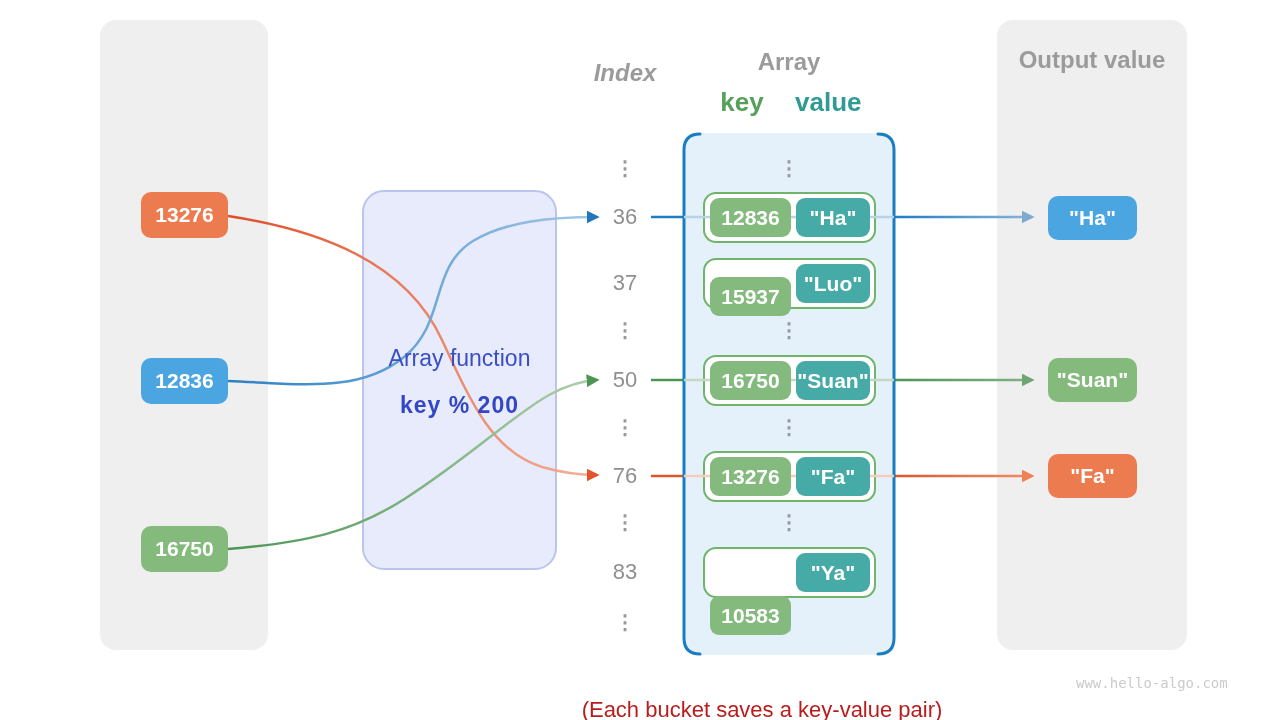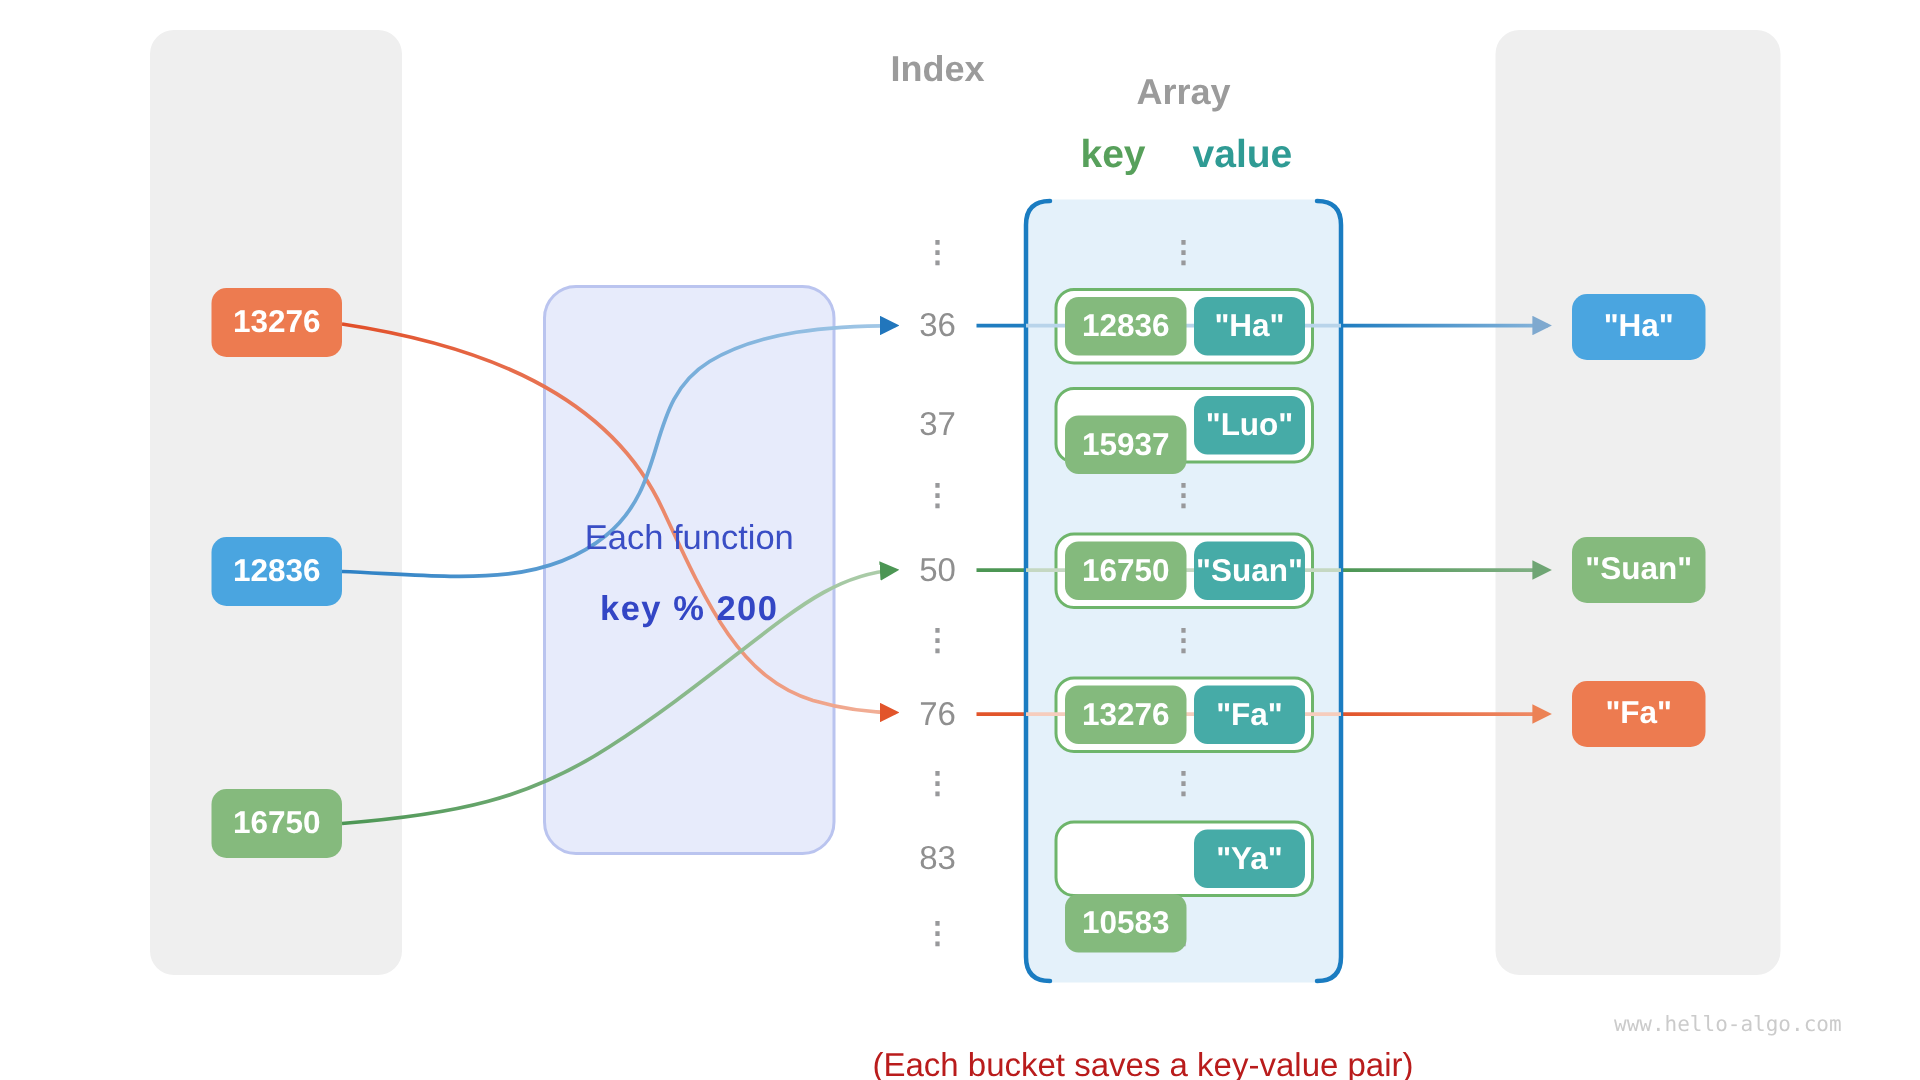--- a/index.html
+++ b/index.html
@@ -136,24 +136,24 @@
     <g fill="none" stroke="#1A7CC1" stroke-width="3" stroke-linecap="round">
       <path d="M 700 134 Q 684 134 684 150 L 684 638 Q 684 654 700 654"></path>
       <path d="M 878 134 Q 894 134 894 150 L 894 638 Q 894 654 878 654"></path>
     </g>
   </svg>
 
   <div class="box in-box c-orange" style="top:192px;">13276</div>
   <div class="box in-box c-blue" style="top:358px;">12836</div>
   <div class="box in-box c-green" style="top:526px;">16750</div>
 
-  <div class="hash-title">Each function</div>
+  <div class="hash-title">Array function</div>
   <div class="hash-formula">key % 200</div>
 
-  <div class="panel-title" style="left:585px;top:33px;width:80px;">Index</div>
+  <div class="panel-title" style="left:585px;top:59px;width:80px;font-style:italic;">Index</div>
   <span class="idx-row dots" style="top:168px;">⋮</span>
   <span class="idx-row" style="top:217px;">36</span>
   <span class="idx-row" style="top:283px;">37</span>
   <span class="idx-row dots" style="top:330px;">⋮</span>
   <span class="idx-row" style="top:380px;">50</span>
   <span class="idx-row dots" style="top:427px;">⋮</span>
   <span class="idx-row" style="top:476px;">76</span>
   <span class="idx-row dots" style="top:522px;">⋮</span>
   <span class="idx-row" style="top:572px;">83</span>
   <span class="idx-row dots" style="top:622px;">⋮</span>
@@ -167,20 +167,21 @@
   <span class="dots arr-dots" style="top:427px;">⋮</span>
   <span class="dots arr-dots" style="top:522px;">⋮</span>
   <span class="dots arr-dots" style="top:622px;">⋮</span>
 
   <div class="bucket" style="top:192px;"></div>
   <div class="bucket" style="top:258px;"></div>
   <div class="bucket" style="top:355px;"></div>
   <div class="bucket" style="top:451px;"></div>
   <div class="bucket" style="top:547px;"></div>
 
+  <div class="panel-title" style="left:997px;top:46px;width:190px;">Output value</div>
   <div class="box out-box c-blue" style="top:196px;">"Ha"</div>
   <div class="box out-box c-green" style="top:358px;">"Suan"</div>
   <div class="box out-box c-orange" style="top:454px;">"Fa"</div>
 
   <div class="caption">(Each bucket saves a key-value pair)</div>
   <div class="watermark">www.hello-algo.com</div>
 
   <svg class="layer" width="1280" height="720" viewBox="0 0 1280 720">
     <g fill="none" stroke-width="2.5">
       <path d="M 684 217 H 894" stroke="#B8D4EA"></path>

